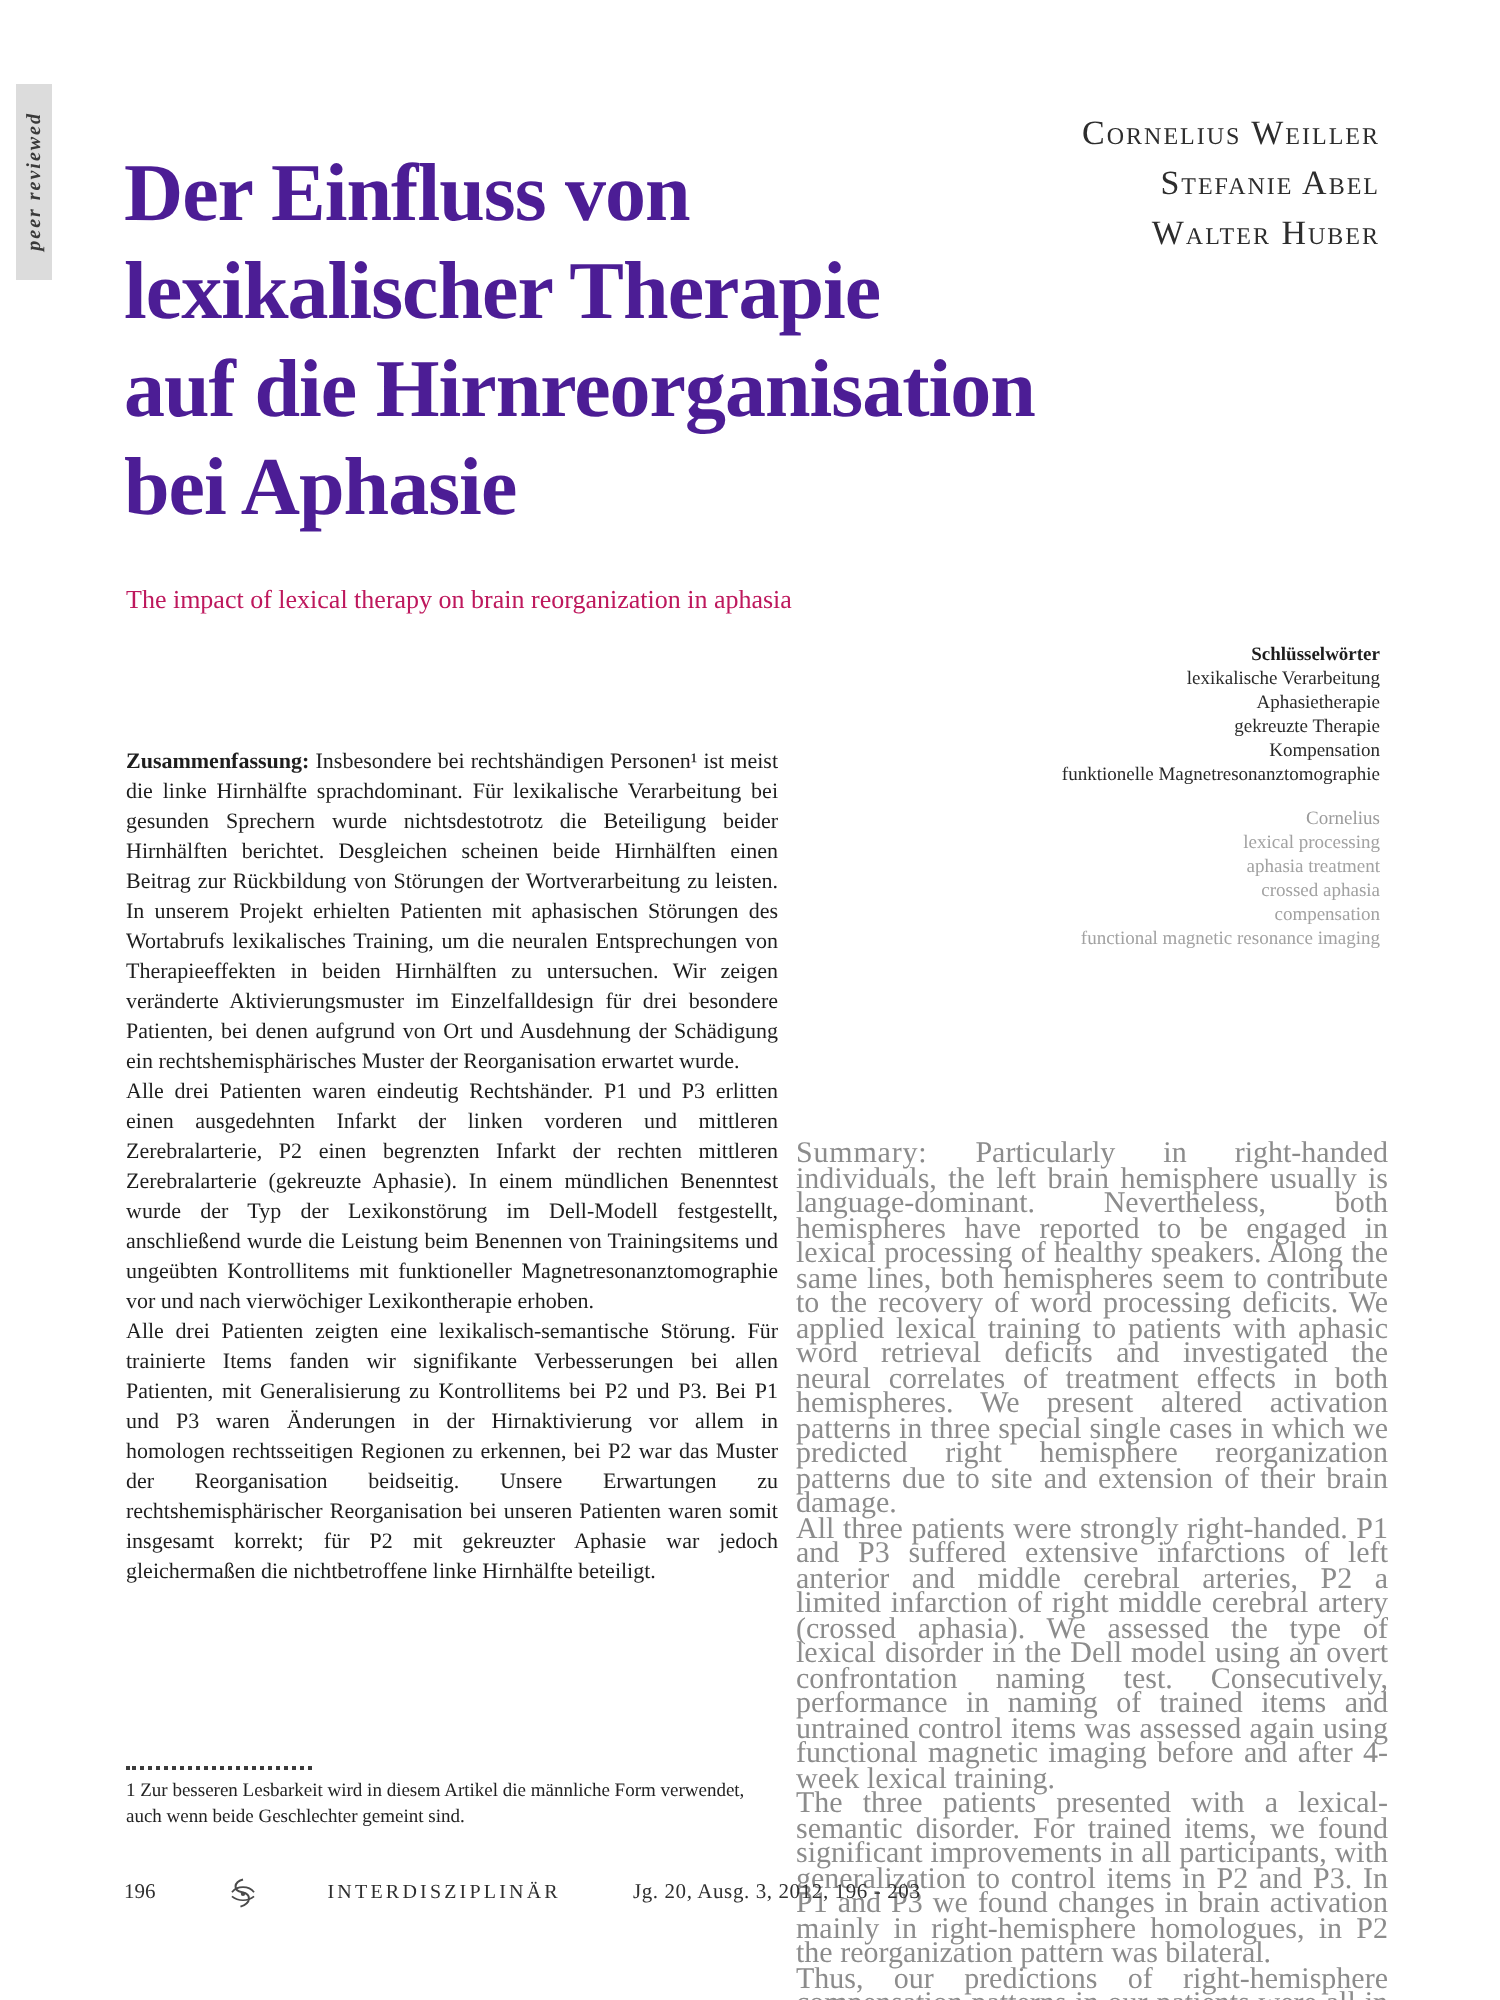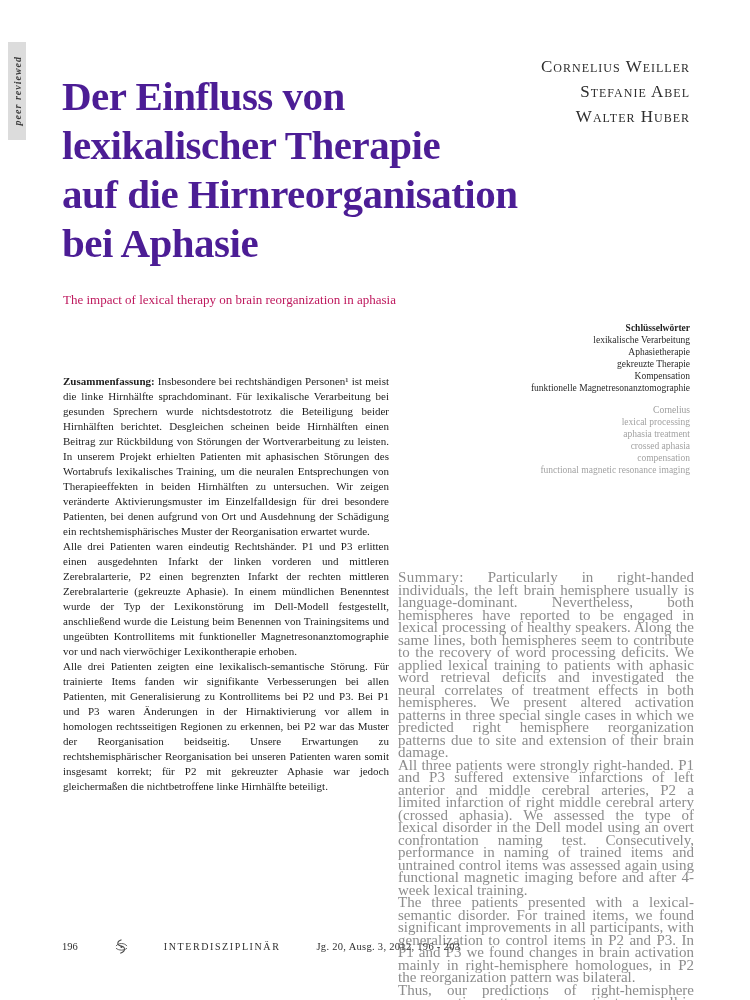--- a/index.html
+++ b/index.html
@@ -160,20 +160,24 @@
       <div class="kw-item">functional magnetic resonance imaging</div>
     </div>
   </aside>
 
   <section class="abstract-de" lang="de">
     <p><span class="lead-label">Zusammenfassung:</span> <span>Insbesondere bei rechtshändigen Personen¹ ist meist die linke Hirnhälfte sprachdominant. Für lexikalische Verarbeitung bei gesunden Sprechern wurde nichtsdestotrotz die Beteiligung beider Hirnhälften berichtet. Desgleichen scheinen beide Hirnhälften einen Beitrag zur Rückbildung von Störungen der Wortverarbeitung zu leisten. In unserem Projekt erhielten Patienten mit aphasischen Störungen des Wortabrufs lexikalisches Training, um die neuralen Entsprechungen von Therapieeffekten in beiden Hirnhälften zu untersuchen. Wir zeigen veränderte Aktivierungsmuster im Einzelfalldesign für drei besondere Patienten, bei denen aufgrund von Ort und Ausdehnung der Schädigung ein rechtshemisphärisches Muster der Reorganisation erwartet wurde.</span></p>
     <p>Alle drei Patienten waren eindeutig Rechtshänder. P1 und P3 erlitten einen ausgedehnten Infarkt der linken vorderen und mittleren Zerebralarterie, P2 einen begrenzten Infarkt der rechten mittleren Zerebralarterie (gekreuzte Aphasie). In einem mündlichen Benenntest wurde der Typ der Lexikonstörung im Dell-Modell festgestellt, anschließend wurde die Leistung beim Benennen von Trainingsitems und ungeübten Kontrollitems mit funktioneller Magnetresonanztomographie vor und nach vierwöchiger Lexikontherapie erhoben.</p>
     <p>Alle drei Patienten zeigten eine lexikalisch-semantische Störung. Für trainierte Items fanden wir signifikante Verbesserungen bei allen Patienten, mit Generalisierung zu Kontrollitems bei P2 und P3. Bei P1 und P3 waren Änderungen in der Hirnaktivierung vor allem in homologen rechtsseitigen Regionen zu erkennen, bei P2 war das Muster der Reorganisation beidseitig. Unsere Erwartungen zu rechtshemisphärischer Reorganisation bei unseren Patienten waren somit insgesamt korrekt; für P2 mit gekreuzter Aphasie war jedoch gleichermaßen die nichtbetroffene linke Hirnhälfte beteiligt.</p>
   </section>
 
+  <div class="footnote-block">
+    <div class="dotted-rule"></div>
+    <p class="footnote">1 Zur besseren Lesbarkeit wird in diesem Artikel die männliche Form verwendet, auch wenn beide Geschlechter gemeint sind.</p>
+  </div>
 
   <section class="summary-en" lang="en">
     <p><span class="sum-label">Summary:</span> <span>Particularly in right-handed individuals, the left brain hemisphere usually is language-dominant. Nevertheless, both hemispheres have reported to be engaged in lexical processing of healthy speakers. Along the same lines, both hemispheres seem to contribute to the recovery of word processing deficits. We applied lexical training to patients with aphasic word retrieval deficits and investigated the neural correlates of treatment effects in both hemispheres. We present altered activation patterns in three special single cases in which we predicted right hemisphere reorganization patterns due to site and extension of their brain damage.</span></p>
     <p>All three patients were strongly right-handed. P1 and P3 suffered extensive infarctions of left anterior and middle cerebral arteries, P2 a limited infarction of right middle cerebral artery (crossed aphasia). We assessed the type of lexical disorder in the Dell model using an overt confrontation naming test. Consecutively, performance in naming of trained items and untrained control items was assessed again using functional magnetic imaging before and after 4-week lexical training.</p>
     <p>The three patients presented with a lexical-semantic disorder. For trained items, we found significant improvements in all participants, with generalization to control items in P2 and P3. In P1 and P3 we found changes in brain activation mainly in right-hemisphere homologues, in P2 the reorganization pattern was bilateral.</p>
     <p>Thus, our predictions of right-hemisphere compensation patterns in our patients were all in all correct; however, in P2 with crossed aphasia his unaffected left hemisphere was involved likewise.</p>
   </section>
 
   <footer class="page-footer">
     <span class="pagenum">196</span>

